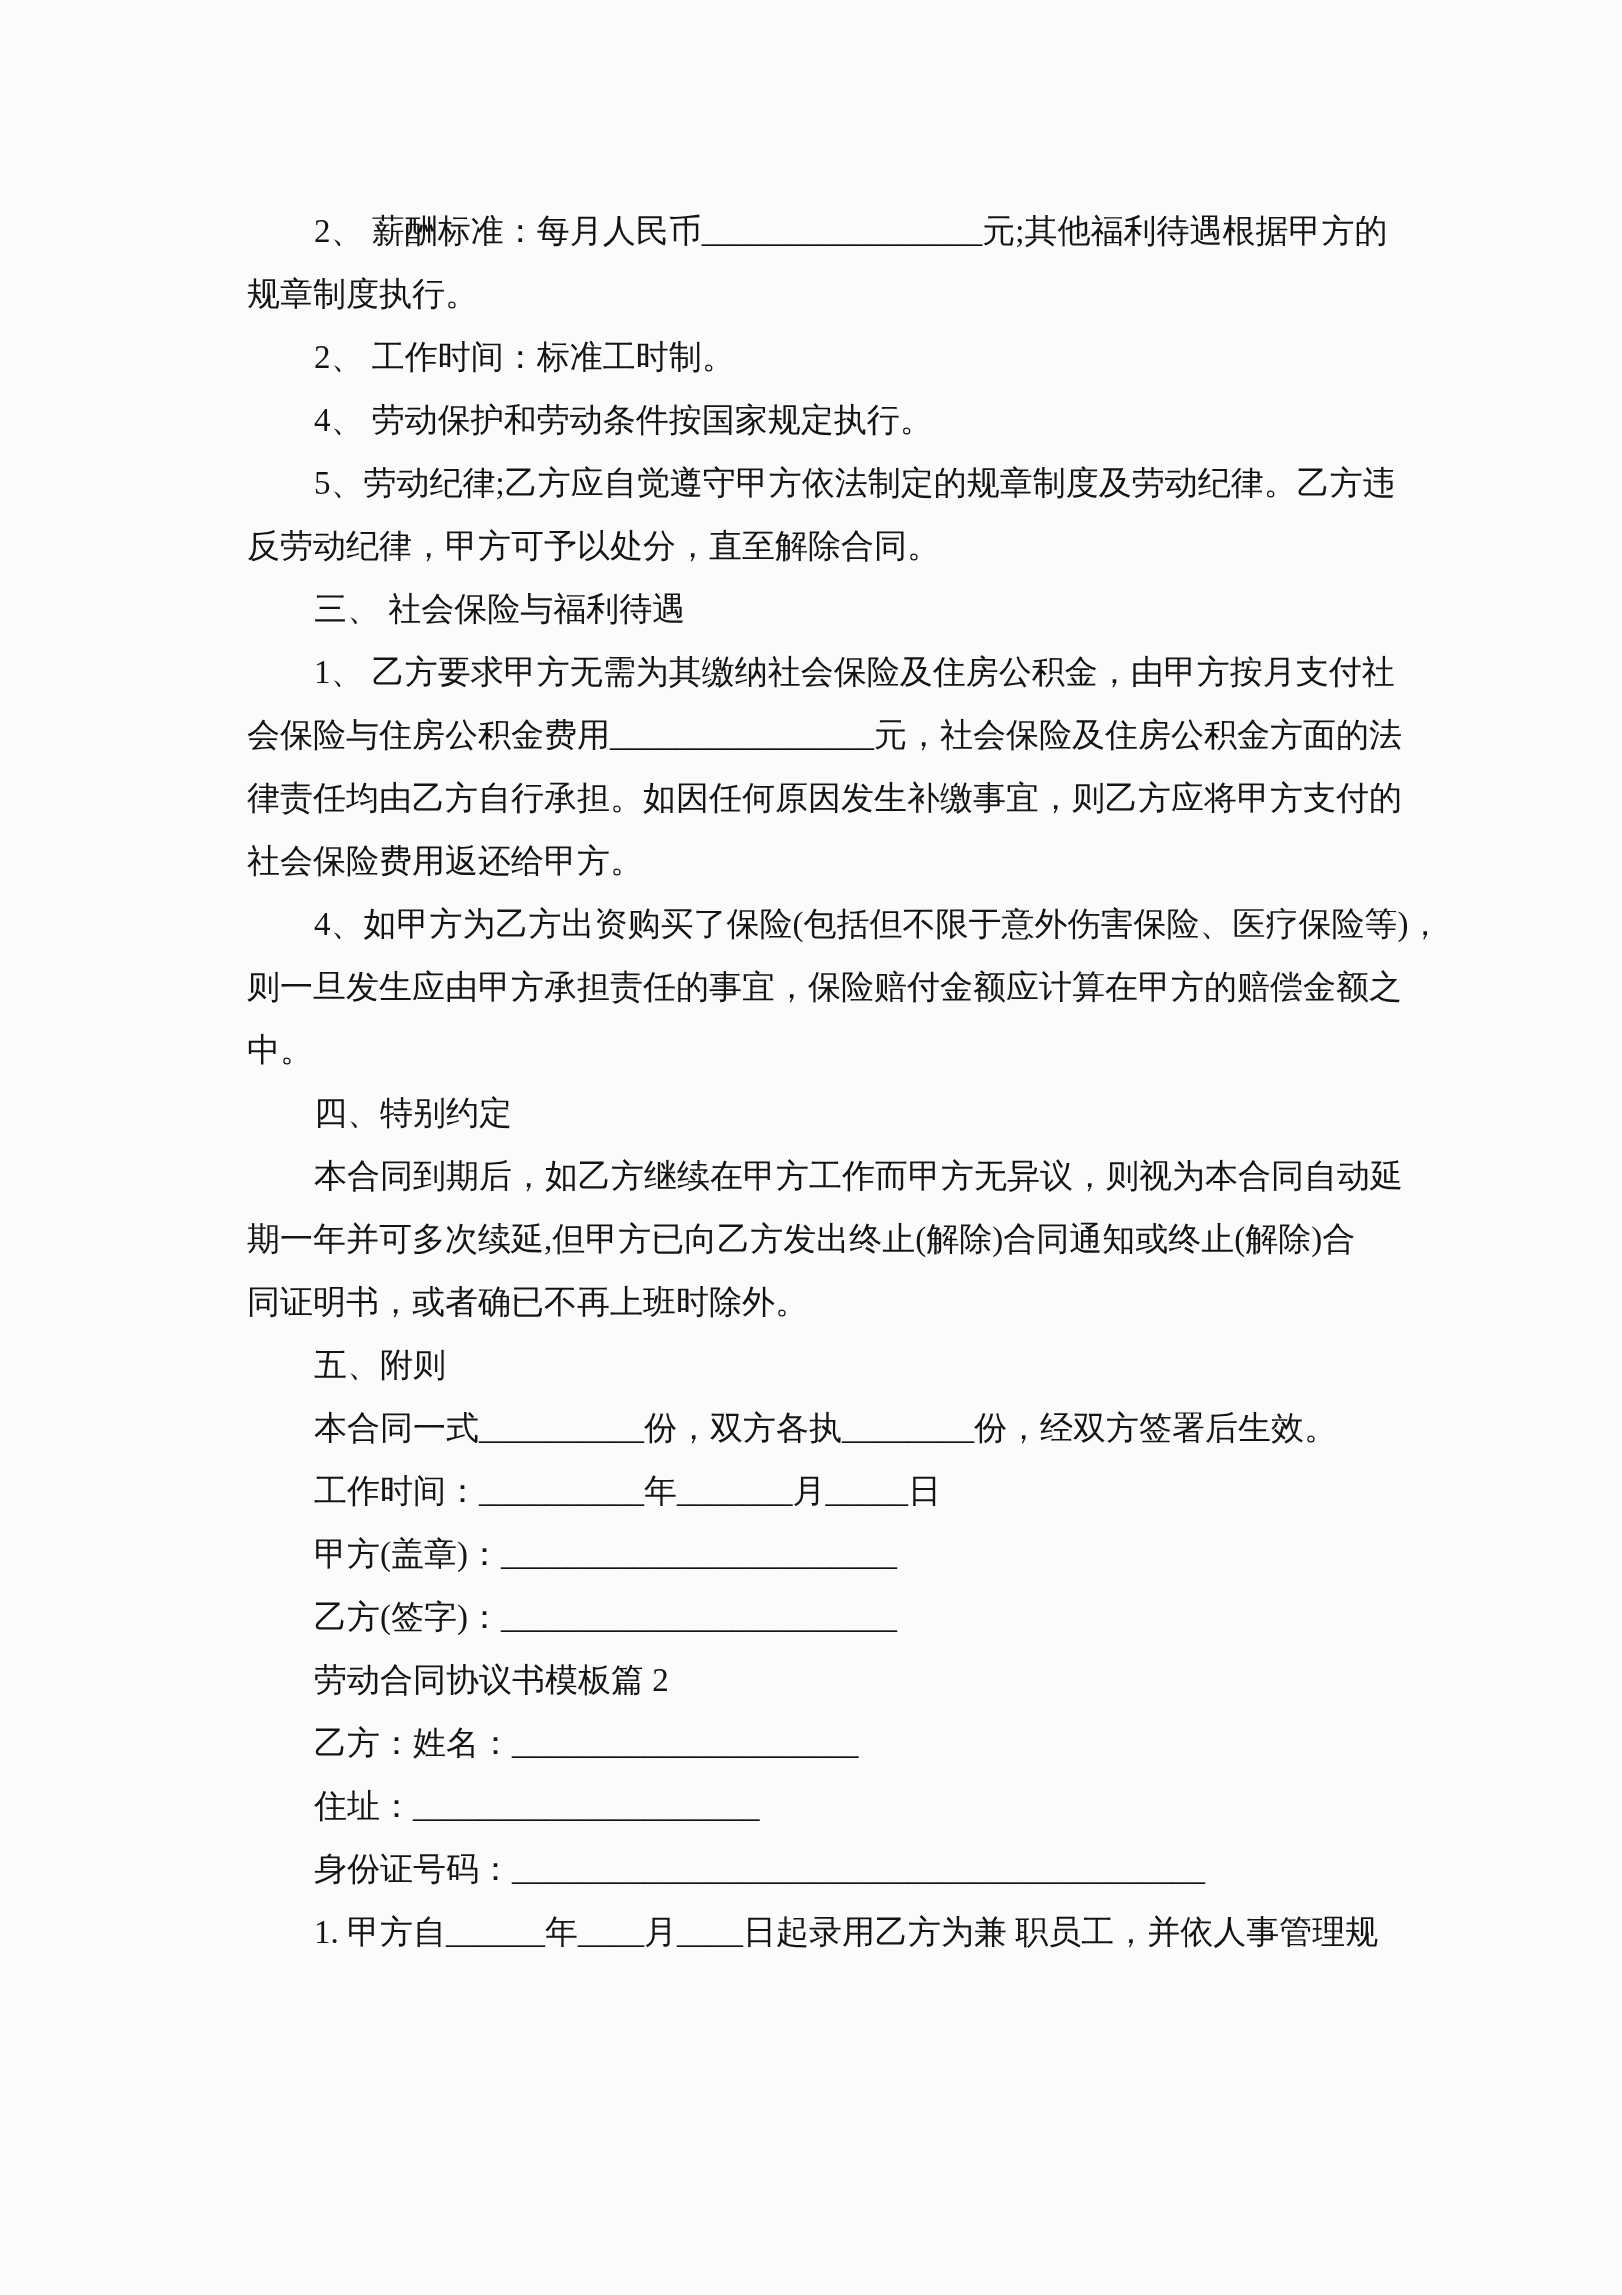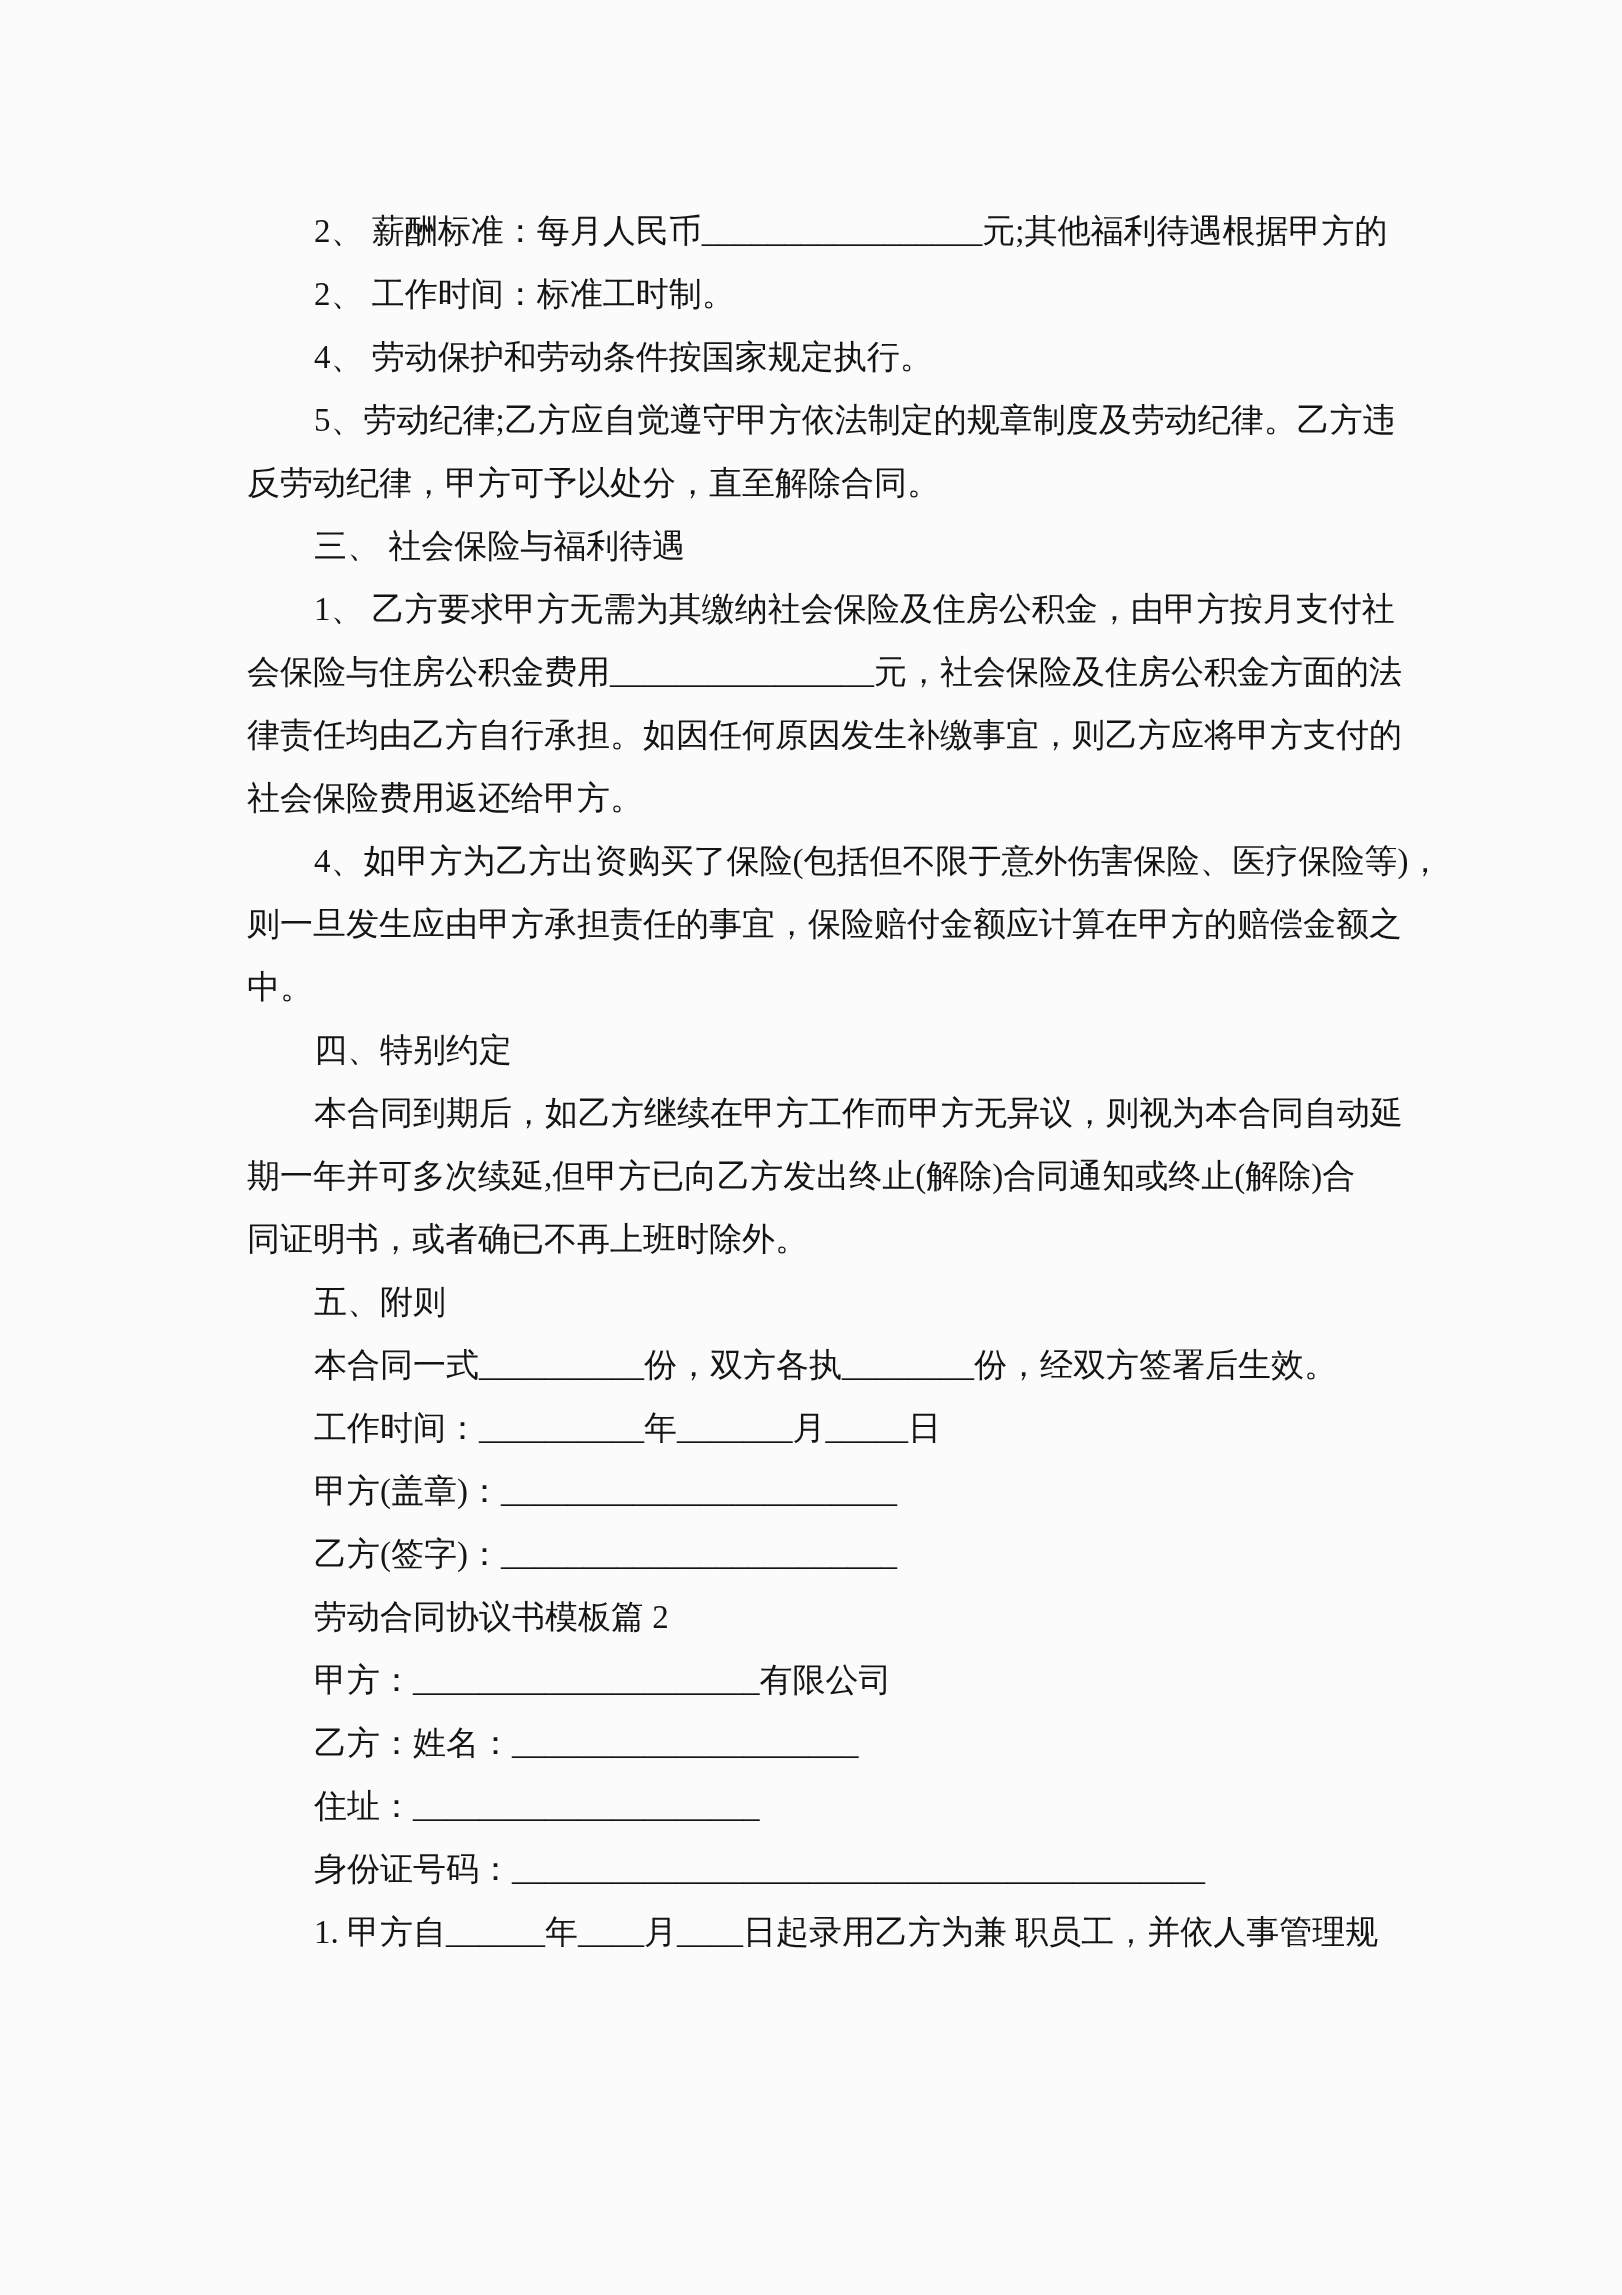--- a/index.html
+++ b/index.html
@@ -31,20 +31,21 @@
   .line.indent {
     text-indent: 67px;
   }
 </style>
 </head>
 <body>
 
 <div class="page">
   <div class="content">
     <div class="line indent">2、 薪酬标准：每月人民币_________________元;其他福利待遇根据甲方的</div>
+    <div class="line">规章制度执行。</div>
     <div class="line indent">2、 工作时间：标准工时制。</div>
     <div class="line indent">4、 劳动保护和劳动条件按国家规定执行。</div>
     <div class="line indent">5、劳动纪律;乙方应自觉遵守甲方依法制定的规章制度及劳动纪律。乙方违</div>
     <div class="line">反劳动纪律，甲方可予以处分，直至解除合同。</div>
     <div class="line indent">三、 社会保险与福利待遇</div>
     <div class="line indent">1、 乙方要求甲方无需为其缴纳社会保险及住房公积金，由甲方按月支付社</div>
     <div class="line">会保险与住房公积金费用________________元，社会保险及住房公积金方面的法</div>
     <div class="line">律责任均由乙方自行承担。如因任何原因发生补缴事宜，则乙方应将甲方支付的</div>
     <div class="line">社会保险费用返还给甲方。</div>
     <div class="line indent">4、如甲方为乙方出资购买了保险(包括但不限于意外伤害保险、医疗保险等)，</div>
@@ -53,20 +54,19 @@
     <div class="line indent">四、特别约定</div>
     <div class="line indent">本合同到期后，如乙方继续在甲方工作而甲方无异议，则视为本合同自动延</div>
     <div class="line">期一年并可多次续延,但甲方已向乙方发出终止(解除)合同通知或终止(解除)合</div>
     <div class="line">同证明书，或者确已不再上班时除外。</div>
     <div class="line indent">五、附则</div>
     <div class="line indent">本合同一式__________份，双方各执________份，经双方签署后生效。</div>
     <div class="line indent">工作时间：__________年_______月_____日</div>
     <div class="line indent">甲方(盖章)：________________________</div>
     <div class="line indent">乙方(签字)：________________________</div>
     <div class="line indent">劳动合同协议书模板篇 2</div>
-    <div class="line indent">甲方：_____________________有限公司</div>
     <div class="line indent">乙方：姓名：_____________________</div>
     <div class="line indent">住址：_____________________</div>
     <div class="line indent">身份证号码：__________________________________________</div>
     <div class="line indent">1. 甲方自______年____月____日起录用乙方为兼 职员工，并依人事管理规</div>
   </div>
 </div>
 
 
 </body></html>

